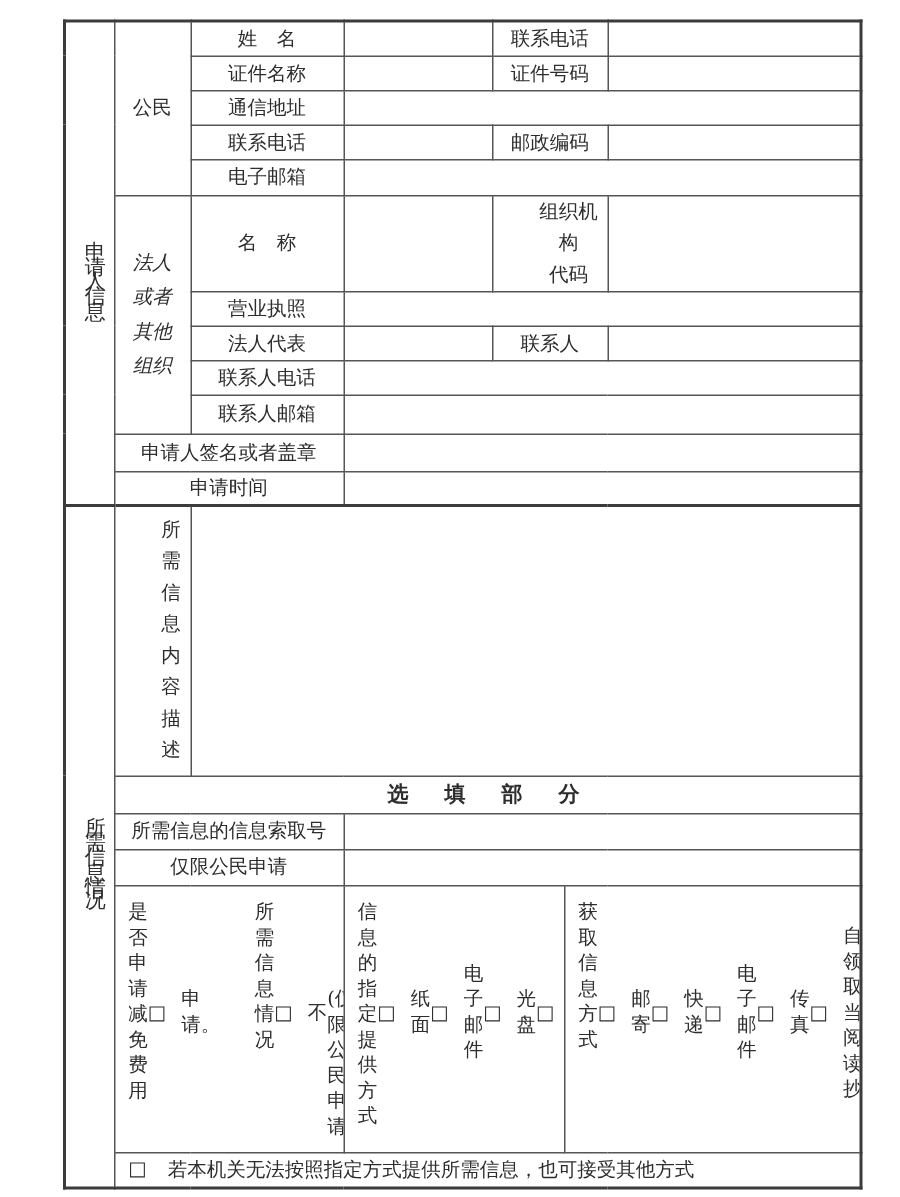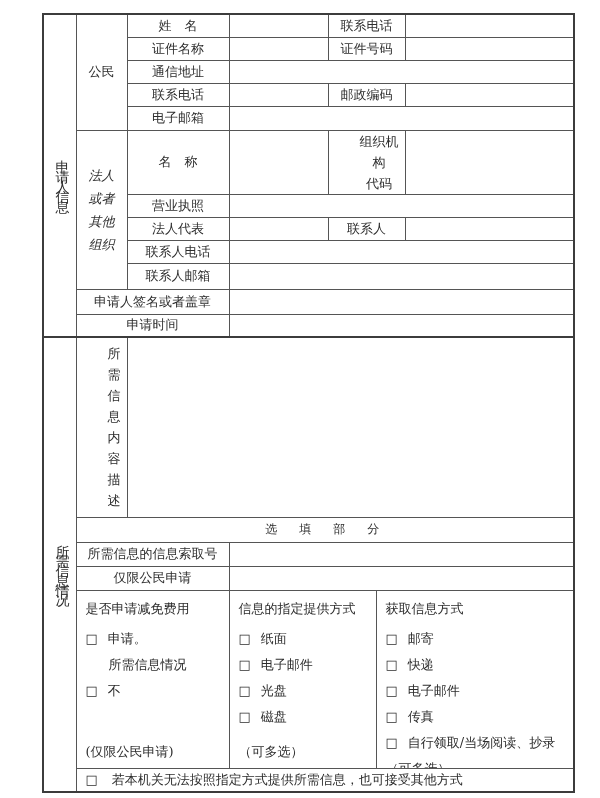--- a/index.html
+++ b/index.html
@@ -32,32 +32,31 @@
   td.side { border-right: 1px solid #555; }
   .vtext {
     writing-mode: vertical-rl;
     text-orientation: upright;
     letter-spacing: 10px;
     font-size: 14px;
     display: inline-block;
     line-height: 33px;
   }
   .opt-header {
-    font-weight: normal;
-    font-size: 12px;
+    font-weight: bold;
+    font-size: 14px;
     letter-spacing: 5px;
   }
   td.option-cell {
     vertical-align: top;
     text-align: left;
     padding: 9px 6px 8px 9px;
   }
   .option-col {
     display: flex;
-    flex-direction: column;
     height: 160px;
   }
   .option-title { margin-bottom: 13px; line-height: 17px; }
   .option-row { display: flex; align-items: center; margin-bottom: 9px; line-height: 17px; }
   .cbx {
     font-family: "DejaVu Sans", "Liberation Sans", sans-serif;
     font-size: 13px;
     margin-right: 10px;
     line-height: 13px;
   }

